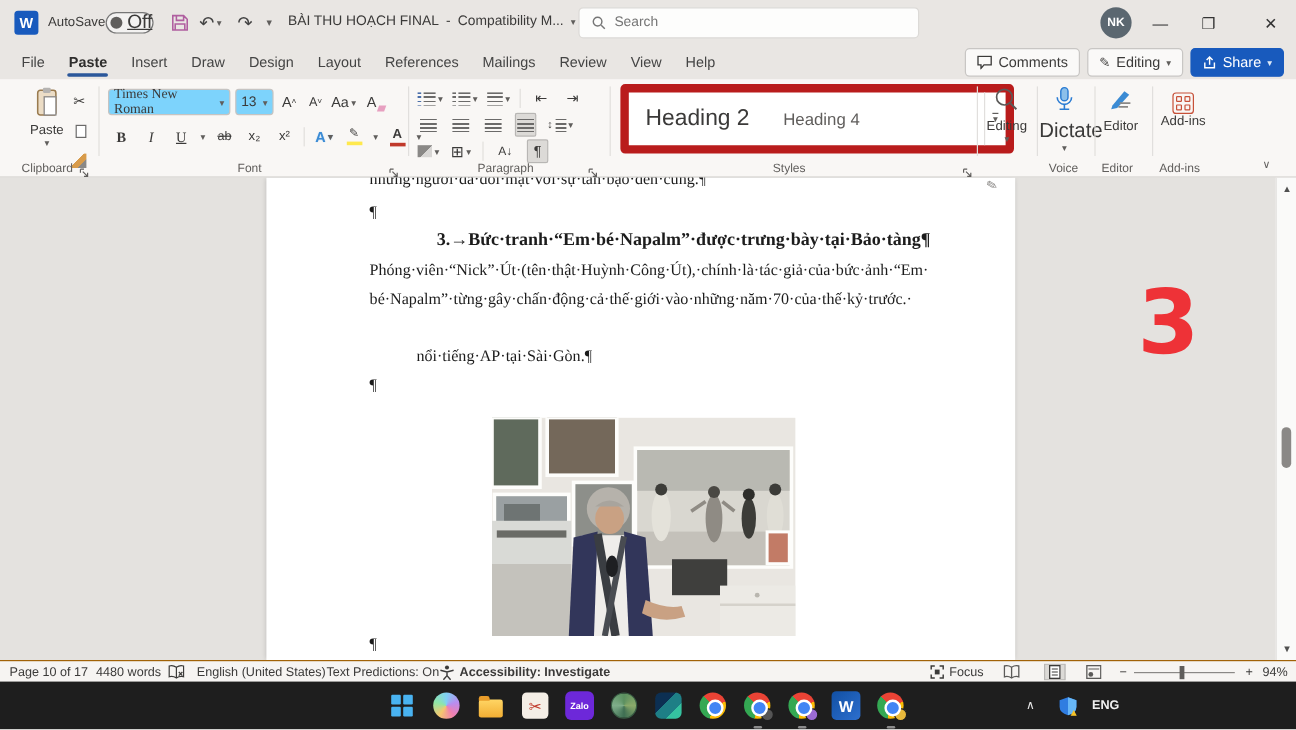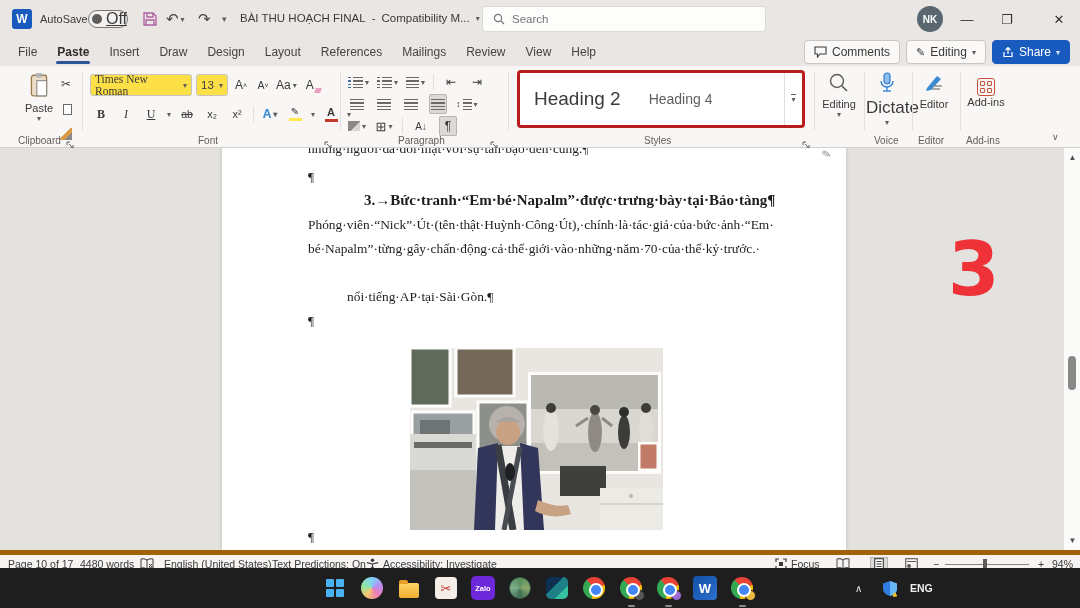--- a/index.html
+++ b/index.html
@@ -33,21 +33,21 @@
   .chev { font-size:8px; color:#605e5c; }
   .pill.share .chev { color:#dce9f7; }
 
   
   .ribbon { position:absolute; left:0; top:66px; width:1080px; height:82px; background:#f9f7f5; border-bottom:1px solid #d4d2d0; }
   .vdiv { position:absolute; top:6px; height:58px; width:1px; background:#e1dfdd; }
   .glabel { position:absolute; top:69px; font-size:10px; color:#605e5c; }
   .launcher { position:absolute; top:70px; }
   .rbtn { display:inline-flex; align-items:center; justify-content:center; height:20px; min-width:18px; color:#3b3a39; font-size:12px; border-radius:2px; }
   .sel { background:#dcdad7; box-shadow:0 0 0 1px #b8b6b4 inset; }
-  .combo { height:22px; border:1px solid #c6c4c2; border-radius:3px; background:#fde047; display:flex; align-items:center; justify-content:space-between; padding:0 4px; font-size:11.5px; color:#3b3a39; }
+  .combo { height:22px; border:1px solid #c6c4c2; border-radius:3px; background:#7dd3fc; display:flex; align-items:center; justify-content:space-between; padding:0 4px; font-size:11.5px; color:#3b3a39; }
   .icon-lines { width:14px; height:11px; background:repeating-linear-gradient(to bottom,#6b6a69 0 1.4px,transparent 1.4px 3.4px); }
   .marks { width:3px; height:11px; background:repeating-linear-gradient(to bottom,#4a6ea9 0 1.4px,transparent 1.4px 3.4px); }
   .ugroup { display:flex; gap:2px; align-items:center; }
   .bar-under { display:flex; flex-direction:column; align-items:center; line-height:1; }
   .bar-under .bar { width:13px; height:3px; margin-top:1px; }
   .style-card { display:flex; align-items:center; height:100%; padding:0 14px; }
   .copyic { position:relative; width:9px; height:11px; border:1px solid #6b6a69; background:#fff; margin-left:3px; }
   .copyic::after { content:""; position:absolute; left:2.5px; top:-4.5px; width:9px; height:11px; border:1px solid #6b6a69; background:#f9f7f5; z-index:-1; }
   .addins-ic { width:18px; height:18px; border:1.6px solid #c75038; border-radius:3px; display:grid; grid-template:1fr 1fr / 1fr 1fr; gap:1.5px; padding:2px; }
   .addins-ic span { border:1.3px solid #c75038; border-radius:1px; }
@@ -57,21 +57,21 @@
   .page { position:absolute; left:222px; top:0; width:624px; height:402px; background:#fff; box-shadow:0 0 4px rgba(0,0,0,.18); }
   .docline { position:absolute; left:86px; white-space:nowrap; font-family:"Liberation Serif", serif; font-size:13.4px; color:#1c1c1c; }
   .dochead { font-weight:bold; font-size:15px; }
   .annot { font-family:"DejaVu Sans", sans-serif; font-weight:bold; }
   .delete-box { position:absolute; left:706px; top:183px; width:268px; height:86px; border:5px solid #e8363b; display:flex; align-items:center; justify-content:center; }
   .vscroll { position:absolute; right:0; top:0; width:17px; height:402px; background:#fafaf9; border-left:1px solid #e3e1df; }
   .vthumb { position:absolute; left:4px; top:208px; width:8px; height:34px; border-radius:4px; background:#8a8886; }
   .scroll-arrow { position:absolute; left:0; width:17px; text-align:center; font-size:8px; color:#505050; }
 
   
-  .statusbar { position:absolute; left:0; top:550px; width:1080px; height:18px; background:#f6f4f2; border-top:5px solid #a16207; font-size:10.5px; color:#3b3a39; }
+  .statusbar { position:absolute; left:0; top:550px; width:1080px; height:18px; background:#f6f4f2; border-top:1px solid #a16207; font-size:10.5px; color:#3b3a39; }
   .sb { position:absolute; top:2px; height:14px; display:flex; align-items:center; gap:4px; }
   .zoom-track { width:84px; height:1px; background:#8a8886; position:relative; }
   .zoom-thumb { position:absolute; left:38px; top:-5px; width:4px; height:11px; background:#5f5d5b; }
 
   
   .taskbar { position:absolute; left:0; top:568px; width:1080px; height:40px; background:#1e1e1e; }
   .tico { position:absolute; top:7px; width:26px; height:26px; display:flex; align-items:center; justify-content:center; }
   .trun { position:absolute; top:37px; width:7px; height:2px; border-radius:2px; background:#8b8b8b; }
   .start-ic { display:grid; grid-template:1fr 1fr/1fr 1fr; gap:2px; width:18px; height:18px; }
   .start-ic span { background:#49b3f1; border-radius:1px; }
@@ -289,21 +289,21 @@
       <span style="width:1px; height:16px; background:#e1dfdd;"></span>
       <span class="rbtn" style="font-size:10px;">A↓</span>
       <span class="rbtn sel">¶</span>
     </div>
     <span class="glabel" style="left:398px;">Paragraph</span>
     <span class="launcher" style="left:490px;"><svg width="9" height="9">
           <path d="M1,1 H4 M1,1 V4 M3,3 L7,7 M7,4 V7 H4" stroke="#605e5c" fill="none"></path>
         </svg></span>
     <div class="vdiv" style="left:508px;"></div>
 
-    <div class="ab" style="left:517px; top:4px; width:288px; height:58px; background:#fff; border:3px solid #b91c1c; border-radius:4px; display:flex;">
+    <div class="ab" style="left:517px; top:4px; width:328px; height:58px; background:#fff; border:7px solid #b91c1c; border-radius:4px; display:flex;">
       <div class="style-card">
           <span style="font-size:19px; color:#3b3a39;">Heading 2</span>
         </div>
       <div class="style-card">
           <span style="font-size:14px; color:#605e5c;">Heading 4</span>
         </div>
       <div style="margin-left:auto; width:18px; border-left:1px solid #e1dfdd; display:flex; align-items:center; justify-content:center;">
         <span style="font-size:8px; color:#605e5c; border-top:1.5px solid #605e5c; line-height:1.2;">▾</span>
       </div>
     </div>
@@ -442,21 +442,21 @@
       </div>
     <div class="sb" style="left:272px;">
         <span>Text Predictions: On</span>
       </div>
     <div class="sb" style="left:366px;">
       <svg width="13" height="13" viewBox="0 0 13 13">
           <circle cx="6.5" cy="2.2" r="1.7" fill="#3b3a39"></circle>
           <path d="M1,4.6 L6.5,6 L12,4.6 M6.5,6 V9 M6.5,9 L3.5,12.5 M6.5,9 L9.5,12.5" stroke="#3b3a39" stroke-width="1.2" fill="none"></path>
         </svg>
     </div>
-    <div class="sb" style="left:383px; font-weight:normal;">
+    <div class="sb" style="left:383px; font-weight:bold;">
         <span>Accessibility: Investigate</span>
       </div>
     <div class="sb" style="left:775px;">
       <svg width="12" height="12" viewBox="0 0 12 12">
           <path d="M1,4 V1 H4 M8,1 H11 V4 M11,8 V11 H8 M4,11 H1 V8" fill="none" stroke="#3b3a39" stroke-width="1.2"></path>
           <rect x="4" y="4" width="4" height="4" fill="#3b3a39"></rect>
         </svg>
       <span>Focus</span>
     </div>
     <div class="sb" style="left:836px;">

